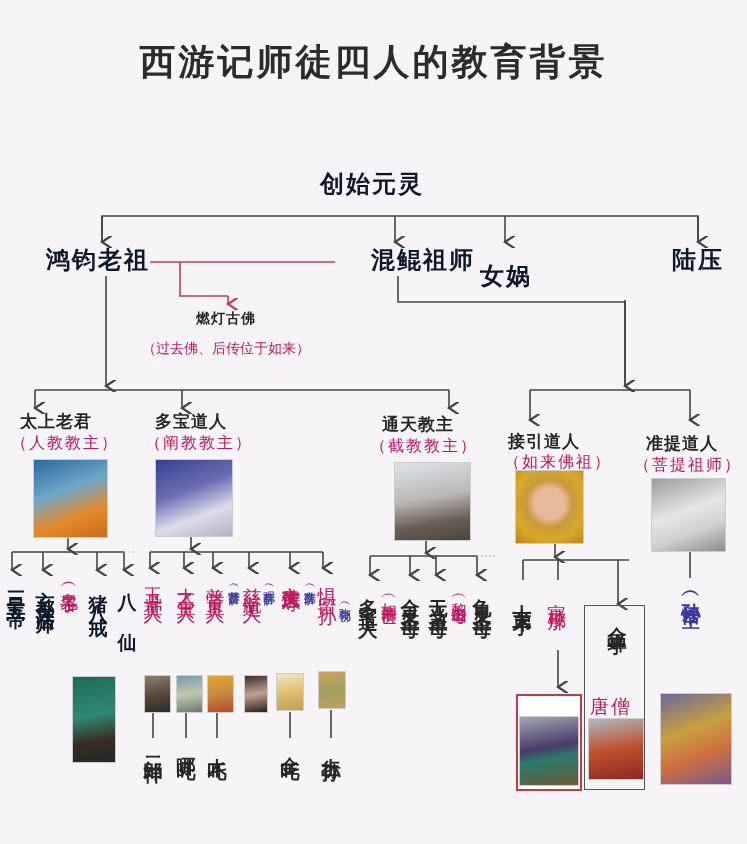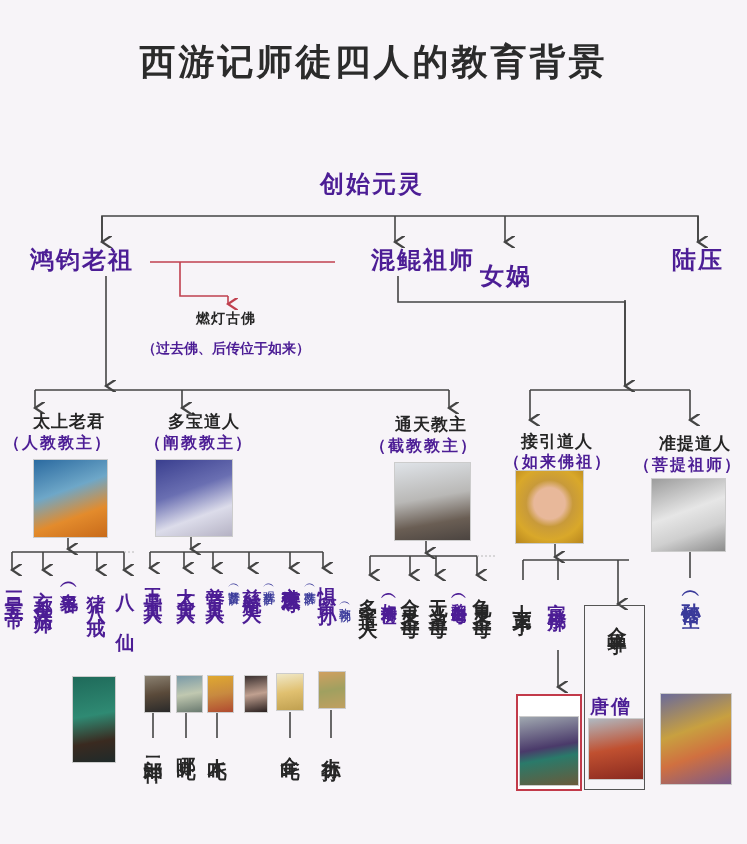--- a/index.html
+++ b/index.html
@@ -1,24 +1,24 @@
 <!DOCTYPE html>
 <html><head>
 <meta charset="utf-8">
 <style>
   html,body{margin:0;padding:0;}
   body{width:747px;height:844px;background:#f7f4f8;position:relative;overflow:hidden;font-family:"DejaVu Sans","Liberation Sans",sans-serif;}
   .abs{position:absolute;}
   .title{left:0;width:747px;top:38px;text-align:center;font-size:36px;font-weight:bold;color:#2b2b2b;letter-spacing:3px;}
-  .navy{color:#4c1d95;font-weight:bold;}
+  .navy{color:#0f172a;font-weight:bold;font-family:Liberation Mono, monospace;}
   .black{color:#262626;font-weight:bold;}
-  .red{color:#4c1d95;font-weight:bold;}
+  .red{color:#be185d;font-weight:normal;}
   .blue{color:#3a3a9a;}
   .h1{font-size:24px;letter-spacing:2px;}
-  .h2{font-size:17px;letter-spacing:1px;margin-left:13px;}
+  .h2{font-size:17px;letter-spacing:1px;}
   .sub{font-size:16px;letter-spacing:2px;}
   .vtext{writing-mode:vertical-rl;text-orientation:upright;font-size:19px;line-height:22px;letter-spacing:6px;}
   .vsmall{writing-mode:vertical-rl;text-orientation:upright;font-size:12px;line-height:14px;letter-spacing:1px;}
   .photo{border:1px solid #ccc;}
   svg.lines{position:absolute;left:0;top:0;}
   .boxred{border:2px solid #c23a4a;}
   .boxgray{border:1px solid #555;}
 </style>
 </head>
 <body>
@@ -99,30 +99,30 @@
 
   <g stroke="#c0404f" stroke-width="1.6" fill="none">
     <line x1="150" y1="262" x2="335" y2="262"></line>
     <path d="M180,262 V296 H228"></path>
     <line x1="228" y1="296" x2="228" y2="304" marker-end="url(#arr)"></line>
   </g>
 </svg>
 
 <div class="abs navy h1" style="left:320px;top:168px;">创始元灵</div>
 
-<div class="abs navy h1" style="left:30px;top:244px;">鸿钧老祖</div>
+<div class="abs navy h1" style="left:46px;top:244px;">鸿钧老祖</div>
 <div class="abs navy h1" style="left:336px;top:244px;margin-left:35px;">混鲲祖师</div>
 <div class="abs navy h1" style="left:480px;top:260px;">女娲</div>
 <div class="abs navy h1" style="left:672px;top:244px;">陆压</div>
 
 <div class="abs black" style="left:196px;top:310px;font-size:14px;letter-spacing:1px;">燃灯古佛</div>
 <div class="abs red" style="left:142px;top:340px;font-size:14px;">（过去佛、后传位于如来）</div>
 
 <div class="abs black h2" style="left:20px;top:410px;">太上老君</div>
-<div class="abs red sub" style="left:4px;top:433px;">（人教教主）</div>
+<div class="abs red sub" style="left:11px;top:433px;">（人教教主）</div>
 <div class="abs photo" style="left:33px;top:459px;width:73px;width:73px;height:77px;background:linear-gradient(160deg,#2b6aa0,#6ea7c8 40%,#e38b2c 70%,#c86a1a);"></div>
 
 <div class="abs black h2" style="left:155px;top:410px;">多宝道人</div>
 <div class="abs red sub" style="left:145px;top:433px;">（阐教教主）</div>
 <div class="abs photo" style="left:155px;top:459px;width:76px;height:76px;background:linear-gradient(160deg,#3a3f8f,#6a6fb2 40%,#dcdcea 70%,#b5b2c4);"></div>
 
 <div class="abs black h2" style="left:382px;top:413px;">通天教主</div>
 <div class="abs red sub" style="left:370px;top:436px;">（截教教主）</div>
 <div class="abs photo" style="left:394px;top:462px;width:75px;height:77px;background:linear-gradient(170deg,#dfe3e8,#b9b8b6 45%,#6a5e54 75%,#4b4440);"></div>
 

